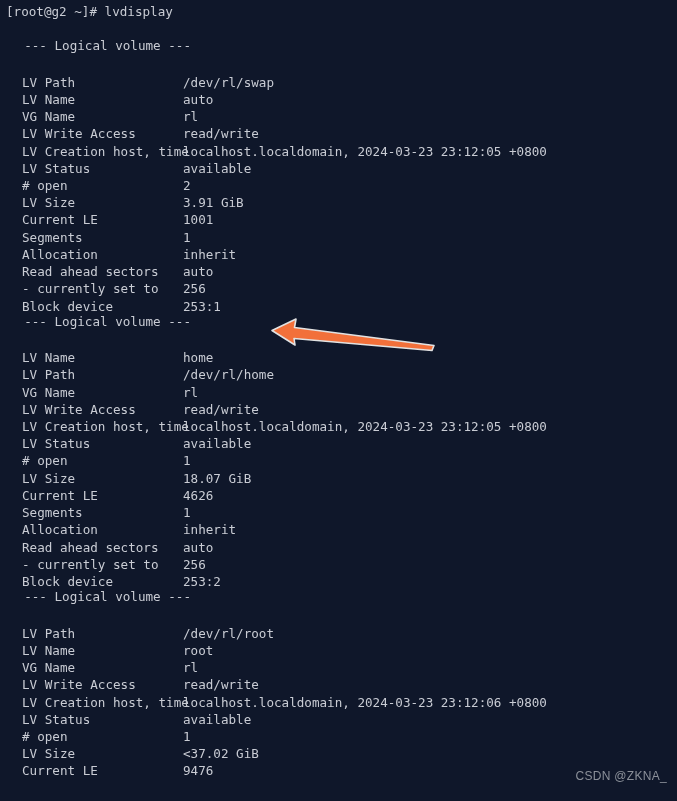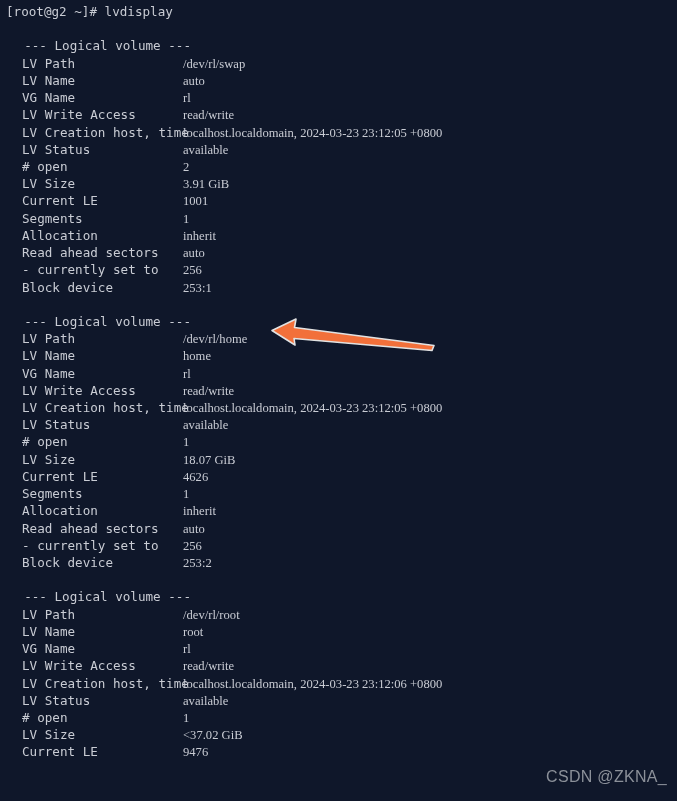--- a/index.html
+++ b/index.html
@@ -42,41 +42,41 @@
   }
   .row {
     padding-left: 22px;
     display: block;
     white-space: pre;
   }
   .k {
     display: inline-block;
     width: 161px;
     white-space: pre;
+    margin-top: 19px;
   }
   .v {
     white-space: pre;
-    font-family: Liberation Serif, serif;
   }
   
   #arrow-annotation {
     position: absolute;
     left: 268px;
     top: 312px;
     width: 170px;
     height: 48px;
     pointer-events: none;
   }
   
   #watermark {
     position: absolute;
     right: 10px;
     bottom: 16px;
     font-family: "Liberation Sans", sans-serif;
-    font-size: 16px;
+    font-size: 12px;
     color: #8b9099;
     letter-spacing: 0.3px;
   }
 </style>
 </head>
 <body>
 
 <div id="screen">
 
   <div id="terminal">
@@ -93,22 +93,22 @@
         <div class="line row"><span class="k"># open</span><span class="v">2</span></div>
         <div class="line row"><span class="k">LV Size</span><span class="v">3.91 GiB</span></div>
         <div class="line row"><span class="k">Current LE</span><span class="v">1001</span></div>
         <div class="line row"><span class="k">Segments</span><span class="v">1</span></div>
         <div class="line row"><span class="k">Allocation</span><span class="v">inherit</span></div>
         <div class="line row"><span class="k">Read ahead sectors</span><span class="v">auto</span></div>
         <div class="line row"><span class="k">- currently set to</span><span class="v">256</span></div>
         <div class="line row"><span class="k">Block device</span><span class="v">253:1</span></div>
         <div class="blank"></div>
         <div class="line section-head">  --- Logical volume ---</div>
+        <div class="line row"><span class="k">LV Name</span><span class="v">home</span></div>
         <div class="line row"><span class="k">LV Path</span><span class="v">/dev/rl/home</span></div>
-        <div class="line row"><span class="k">LV Name</span><span class="v">home</span></div>
         <div class="line row"><span class="k">VG Name</span><span class="v">rl</span></div>
         <div class="line row"><span class="k">LV Write Access</span><span class="v">read/write</span></div>
         <div class="line row"><span class="k">LV Creation host, time</span><span class="v">localhost.localdomain, 2024-03-23 23:12:05 +0800</span></div>
         <div class="line row"><span class="k">LV Status</span><span class="v">available</span></div>
         <div class="line row"><span class="k"># open</span><span class="v">1</span></div>
         <div class="line row"><span class="k">LV Size</span><span class="v">18.07 GiB</span></div>
         <div class="line row"><span class="k">Current LE</span><span class="v">4626</span></div>
         <div class="line row"><span class="k">Segments</span><span class="v">1</span></div>
         <div class="line row"><span class="k">Allocation</span><span class="v">inherit</span></div>
         <div class="line row"><span class="k">Read ahead sectors</span><span class="v">auto</span></div>

